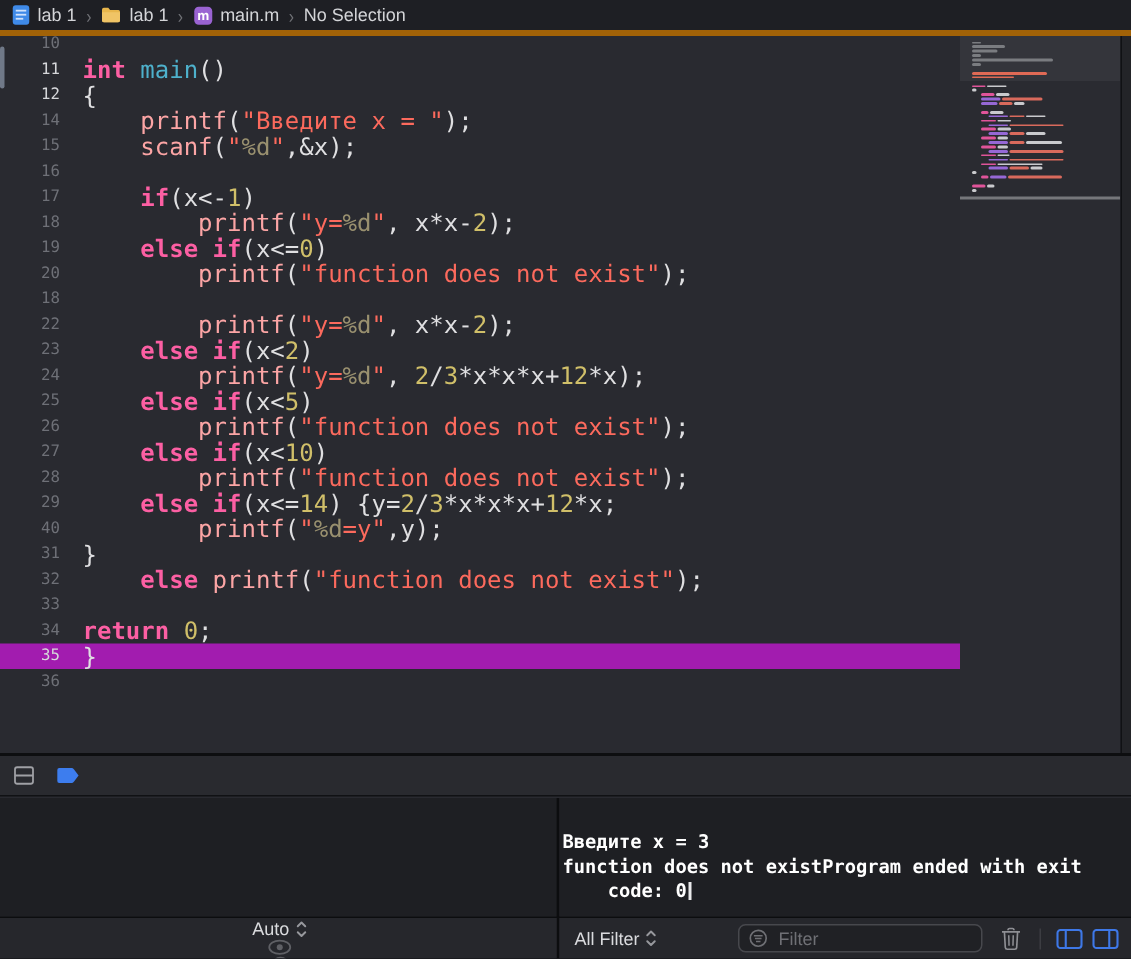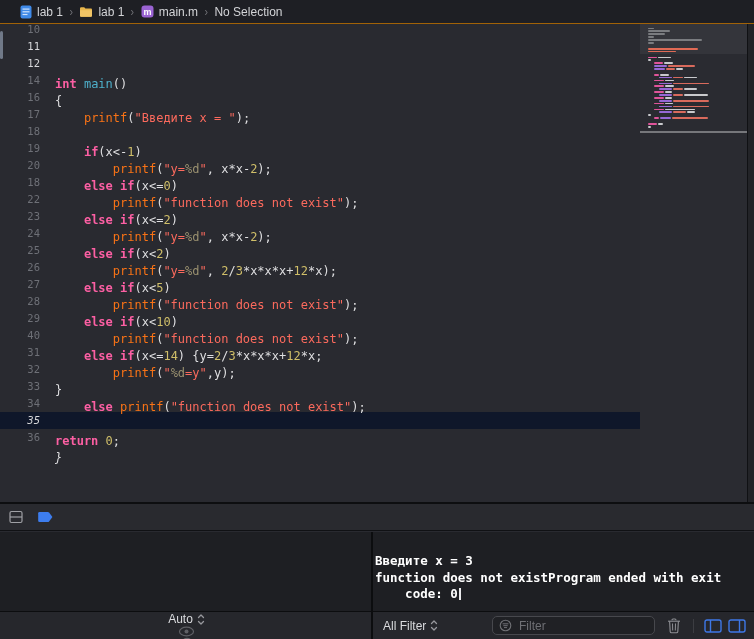--- a/index.html
+++ b/index.html
@@ -1,40 +1,40 @@
 <!DOCTYPE html>
 <html><head>
 <meta charset="utf-8">
 <style>
   html,body{margin:0;padding:0;background:#111;}
   #app{position:relative;width:754px;height:639px;background:#292A30;overflow:hidden;
        font-family:"Liberation Sans",sans-serif;-webkit-font-smoothing:antialiased;}
 
   
   #jumpbar{position:absolute;left:0;top:0;width:754px;height:24px;background:#1E1F24;
-           border-bottom:1px solid #a16207;display:flex;align-items:center;padding-left:20px;box-sizing:border-box;}
+           border-bottom:4px solid #a16207;display:flex;align-items:center;padding-left:8px;box-sizing:border-box;}
   .bc-item{display:flex;align-items:center;gap:5px;color:#D3D4D7;font-size:12px;}
   .bc-sep{color:#6F7075;font-size:13px;margin:0 6px;transform:scaleX(.8);}
   .bc-label{white-space:nowrap;}
 
   
   #editor{position:absolute;left:0;top:24px;width:640px;height:478px;background:#292A30;overflow:hidden;
           border-right:1px solid #1E1F23;}
   #ribbon{position:absolute;left:0;top:7px;width:3px;height:28px;background:#7C8798;opacity:.85;border-radius:2px;}
   #code-lines{position:absolute;left:0;top:-3px;right:0;}
   .code-row{display:flex;height:17px;line-height:17px;}
-  .code-row.current{background:#0f172a;font-style:italic;}
+  .code-row.current{background:#a21caf;}
   .gutter-num{flex:0 0 40px;text-align:right;color:#6E7077;font-size:10.5px;
               font-family:"DejaVu Sans Mono",monospace;}
   .gutter-num.bright{color:#D6D7DA;}
-  .code-text{margin-left:15px;font-family:"DejaVu Sans Mono",monospace;font-size:12px;white-space:pre;margin-top:38px;}
+  .code-text{margin-left:15px;font-family:"DejaVu Sans Mono",monospace;font-size:16px;white-space:pre;}
   .tk-pl{color:#DFDFE1;}
   .tk-kw{color:#FC5FA3;font-weight:bold;}
   .tk-fn{color:#4EB1CC;}
-  .tk-call{color:#f97316;text-align:right;}
+  .tk-call{color:#fca5a5;text-align:right;}
   .tk-str{color:#FC6A5D;}
   .tk-fmt{color:#99906F;}
   .tk-num{color:#D0BF69;}
 
   
   #minimap{position:absolute;left:640px;top:24px;width:107px;height:478px;background:#2A2B31;overflow:hidden;}
   #mm-viewport{position:absolute;left:0;top:0;width:100%;height:30px;background:rgba(255,255,255,0.05);}
   #mm-lines{position:absolute;left:8px;top:3px;right:4px;}
   .mm-row{height:2.9px;display:flex;align-items:center;column-gap:1px;box-sizing:border-box;}
   .mm-seg{display:inline-block;height:1.7px;border-radius:1px;}
@@ -124,20 +124,24 @@
         </div>
         <div class="code-row">
           <span class="gutter-num bright">12</span>
           <span class="code-text"><span class="tk-pl">{</span></span>
         </div>
         <div class="code-row">
           <span class="gutter-num">14</span>
           <span class="code-text"><span class="tk-pl">    </span><span class="tk-call">printf</span><span class="tk-pl">(</span><span class="tk-str">"Введите x = "</span><span class="tk-pl">);</span></span>
         </div>
         <div class="code-row">
+          <span class="gutter-num">15</span>
+          <span class="code-text"><span class="tk-pl">    </span><span class="tk-call">scanf</span><span class="tk-pl">(</span><span class="tk-str">"</span><span class="tk-fmt">%d</span><span class="tk-str">"</span><span class="tk-pl">,&amp;x);</span></span>
+        </div>
+        <div class="code-row">
           <span class="gutter-num">16</span>
           <span class="code-text"></span>
         </div>
         <div class="code-row">
           <span class="gutter-num">17</span>
           <span class="code-text"><span class="tk-pl">    </span><span class="tk-kw">if</span><span class="tk-pl">(x&lt;-</span><span class="tk-num">1</span><span class="tk-pl">)</span></span>
         </div>
         <div class="code-row">
           <span class="gutter-num">18</span>
           <span class="code-text"><span class="tk-pl">        </span><span class="tk-call">printf</span><span class="tk-pl">(</span><span class="tk-str">"y=</span><span class="tk-fmt">%d</span><span class="tk-str">"</span><span class="tk-pl">, x*x-</span><span class="tk-num">2</span><span class="tk-pl">);</span></span>
@@ -145,21 +149,20 @@
         <div class="code-row">
           <span class="gutter-num">19</span>
           <span class="code-text"><span class="tk-pl">    </span><span class="tk-kw">else</span><span class="tk-pl"> </span><span class="tk-kw">if</span><span class="tk-pl">(x&lt;=</span><span class="tk-num">0</span><span class="tk-pl">)</span></span>
         </div>
         <div class="code-row">
           <span class="gutter-num">20</span>
           <span class="code-text"><span class="tk-pl">        </span><span class="tk-call">printf</span><span class="tk-pl">(</span><span class="tk-str">"function does not exist"</span><span class="tk-pl">);</span></span>
         </div>
         <div class="code-row">
           <span class="gutter-num">18</span>
-          <span class="code-text"><span class="tk-pl">    </span><span class="tk-kw">else</span><span class="tk-pl"> </span><span class="tk-kw">if</span><span class="tk-pl">(x&lt;=</span><span class="tk-num">2</span><span class="tk-pl">)</span></span>
         </div>
         <div class="code-row">
           <span class="gutter-num">22</span>
           <span class="code-text"><span class="tk-pl">        </span><span class="tk-call">printf</span><span class="tk-pl">(</span><span class="tk-str">"y=</span><span class="tk-fmt">%d</span><span class="tk-str">"</span><span class="tk-pl">, x*x-</span><span class="tk-num">2</span><span class="tk-pl">);</span></span>
         </div>
         <div class="code-row">
           <span class="gutter-num">23</span>
           <span class="code-text"><span class="tk-pl">    </span><span class="tk-kw">else</span><span class="tk-pl"> </span><span class="tk-kw">if</span><span class="tk-pl">(x&lt;</span><span class="tk-num">2</span><span class="tk-pl">)</span></span>
         </div>
         <div class="code-row">

